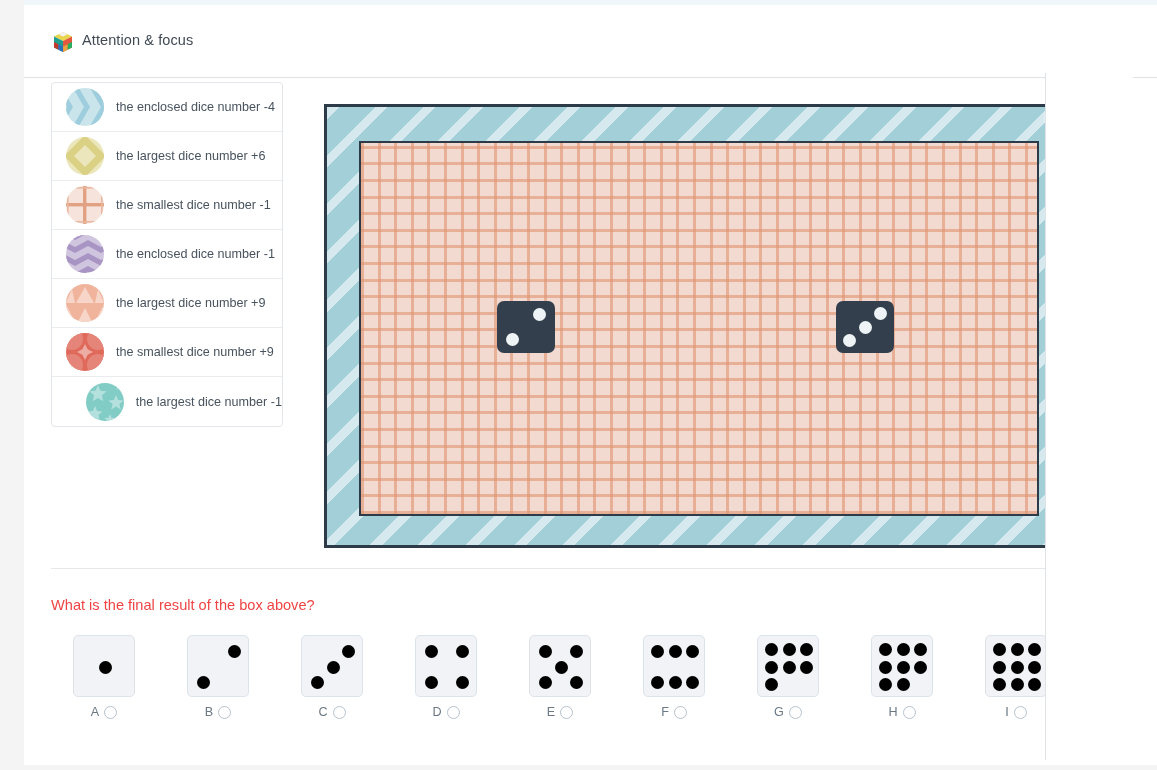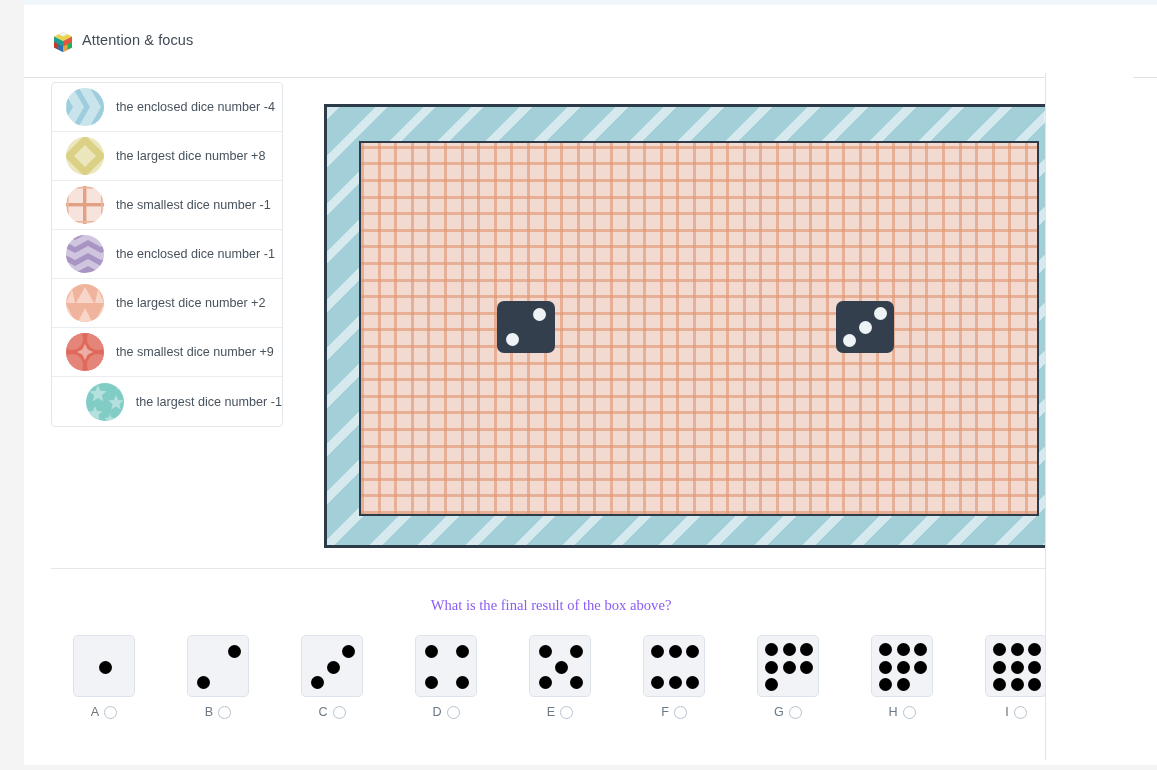--- a/index.html
+++ b/index.html
@@ -100,21 +100,21 @@
     display: flex; align-items: center; justify-content: center;
     cursor: pointer;
   }
   
   #divider {
     position: absolute; left: 27px; top: 563px; width: 1000px; height: 1px;
     background: #e4e8eb;
   }
   #question {
     position: absolute; left: 27px; top: 592px; width: 1000px;
-    text-align: center; font-size: 14.6px; color: #8b5cf6; font-family: Liberation Serif, serif;
+    font-size: 14.6px; color: #ef4444;
   }
   #options {
     position: absolute; left: 40px; top: 630px; width: 1000px; height: 100px;
   }
   .option { position: absolute; top: 0; width: 80px; }
   .opt-die {
     width: 62px; height: 62px; margin: 0 auto;
     background: #f1f3f6; border: 1px solid #dde3ea; border-radius: 5px;
     position: relative;
   }
@@ -169,21 +169,21 @@
               </svg></div>
             <div class="txt">the enclosed dice number -4</div>
           </div>
           <div class="leg-row">
             <div class="swatch"><svg width="38" height="38" viewBox="0 0 38 38">
                 <rect width="38" height="38" fill="rgb(235,230,188)"></rect>
                 <path d="M19 -2 L40 19 L19 40 L-2 19 Z" fill="#dad185"></path>
                 <path d="M19 8 L30 19 L19 30 L8 19 Z" fill="rgb(235,230,188)"></path>
                 <path d="M0 0 L9 0 L0 9 Z M38 0 L29 0 L38 9 Z M0 38 L9 38 L0 29 Z M38 38 L29 38 L38 29 Z" fill="#dad185"></path>
               </svg></div>
-            <div class="txt">the largest dice number +8</div>
+            <div class="txt">the largest dice number +6</div>
           </div>
           <div class="leg-row">
             <div class="swatch"><svg width="38" height="38" viewBox="0 0 38 38">
                 <rect width="38" height="38" fill="rgb(246,227,220)"></rect>
                 <rect x="17" y="0" width="3.4" height="38" fill="#e2a183"></rect>
                 <rect x="0" y="17" width="38" height="3.4" fill="#e2a183"></rect>
                 <rect x="1" y="0" width="1.6" height="38" fill="#e9b69e"></rect>
                 <rect x="35" y="0" width="1.6" height="38" fill="#e9b69e"></rect>
                 <rect x="0" y="1" width="38" height="1.6" fill="#e9b69e"></rect>
                 <rect x="0" y="35" width="38" height="1.6" fill="#e9b69e"></rect>
@@ -204,21 +204,21 @@
             <div class="swatch"><svg width="38" height="38" viewBox="0 0 38 38">
                 <rect width="38" height="38" fill="#f0b49c"></rect>
                 <path d="M10 19 L19 3 L28 19 Z" fill="rgb(247,214,201)"></path>
                 <path d="M0 19 L6 5 L9 19 Z" fill="rgb(247,214,201)"></path>
                 <path d="M29 19 L32 5 L38 19 Z" fill="rgb(247,214,201)"></path>
                 <path d="M10 19 L19 35 L28 19 Z" fill="#f0b49c"></path>
                 <path d="M0 20 L7 34 L1 34 Z" fill="rgb(247,214,201)"></path>
                 <path d="M31 34 L38 20 L37 34 Z" fill="rgb(247,214,201)"></path>
                 <path d="M12 38 L19 24 L26 38 Z" fill="rgb(247,214,201)"></path>
               </svg></div>
-            <div class="txt">the largest dice number +2</div>
+            <div class="txt">the largest dice number +9</div>
           </div>
           <div class="leg-row">
             <div class="swatch"><svg width="38" height="38" viewBox="0 0 38 38">
                 <rect width="38" height="38" fill="#df6a5b"></rect>
                 <circle cx="6" cy="6" r="11" fill="rgb(229,133,121)"></circle>
                 <circle cx="32" cy="6" r="11" fill="rgb(229,133,121)"></circle>
                 <circle cx="6" cy="32" r="11" fill="rgb(229,133,121)"></circle>
                 <circle cx="32" cy="32" r="11" fill="rgb(229,133,121)"></circle>
                 <path d="M19 11 L23 19 L19 27 L15 19 Z" fill="rgb(237,173,165)"></path>
                 <path d="M11 19 L19 15 L27 19 L19 23 Z" fill="rgb(237,173,165)"></path>

